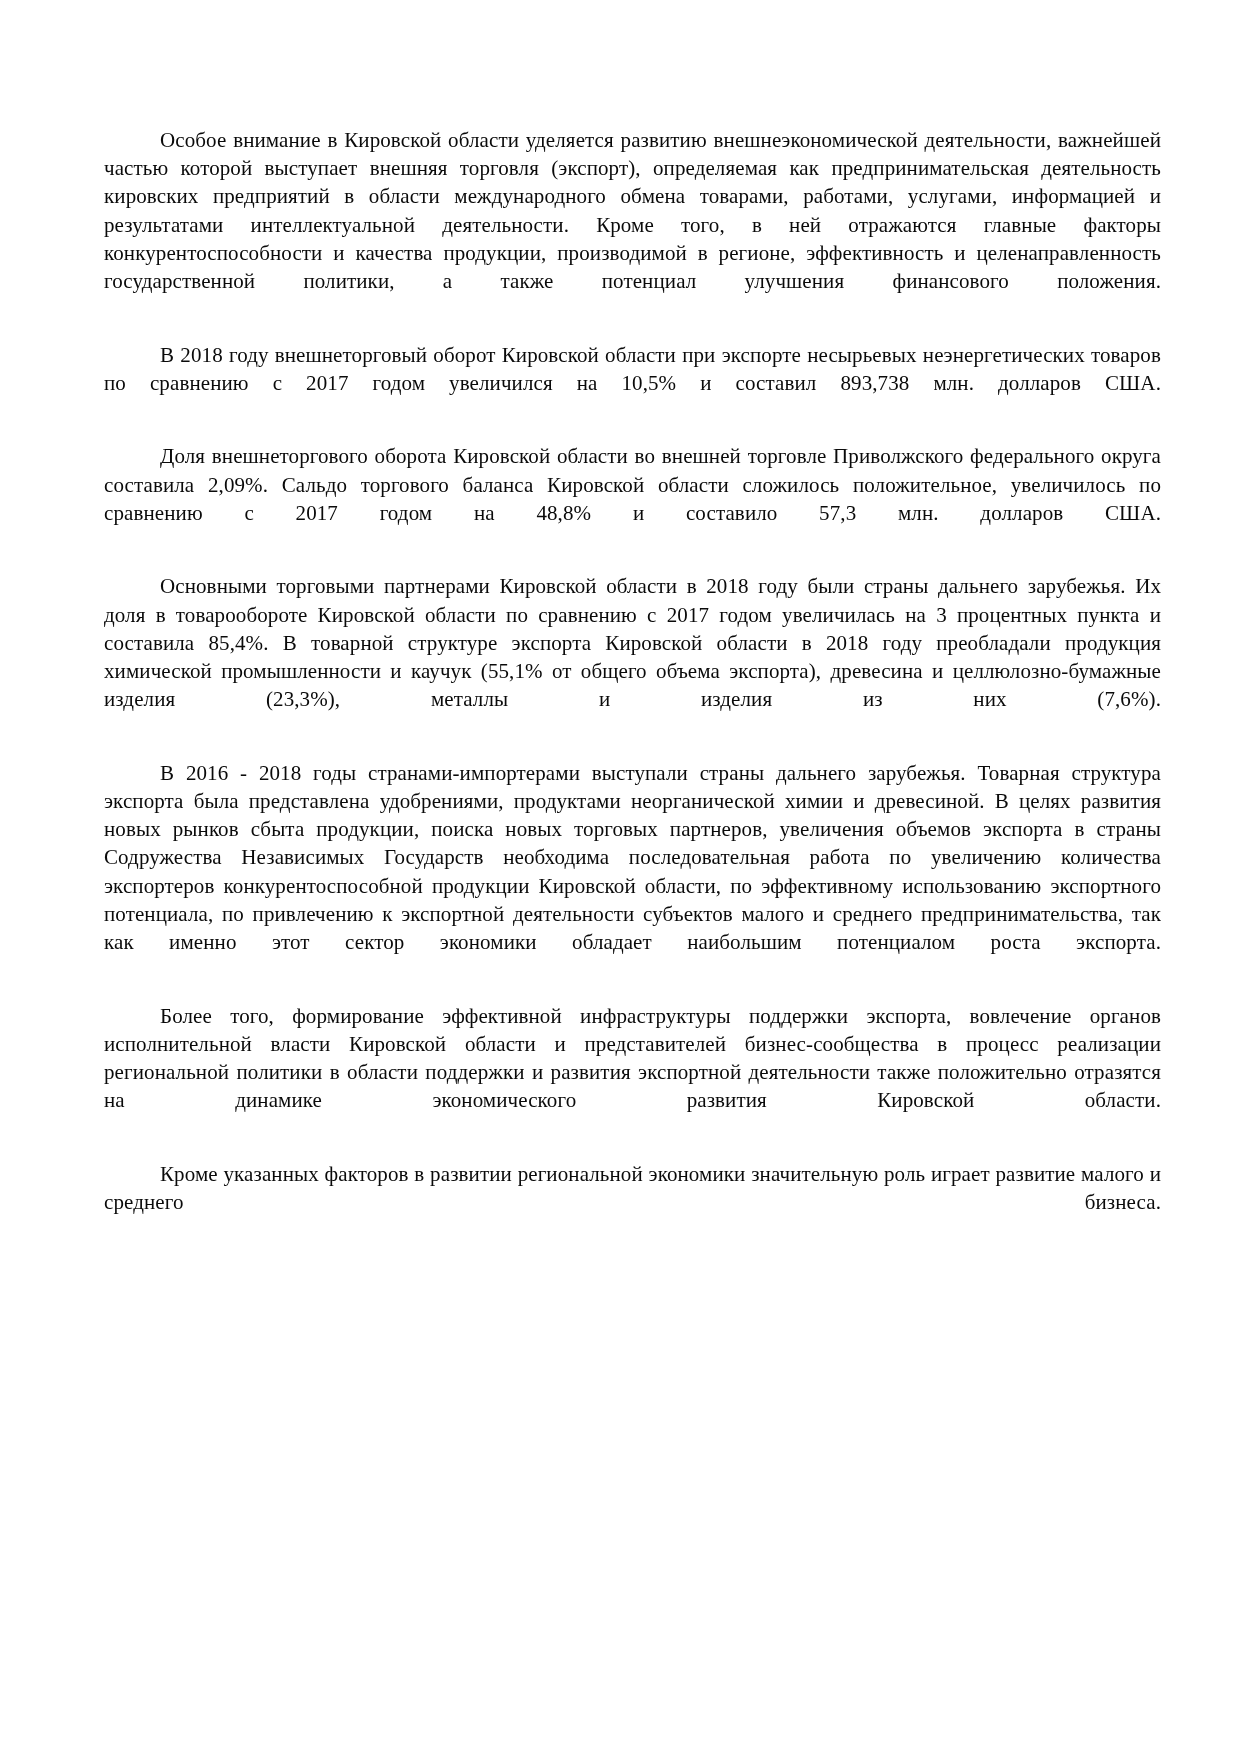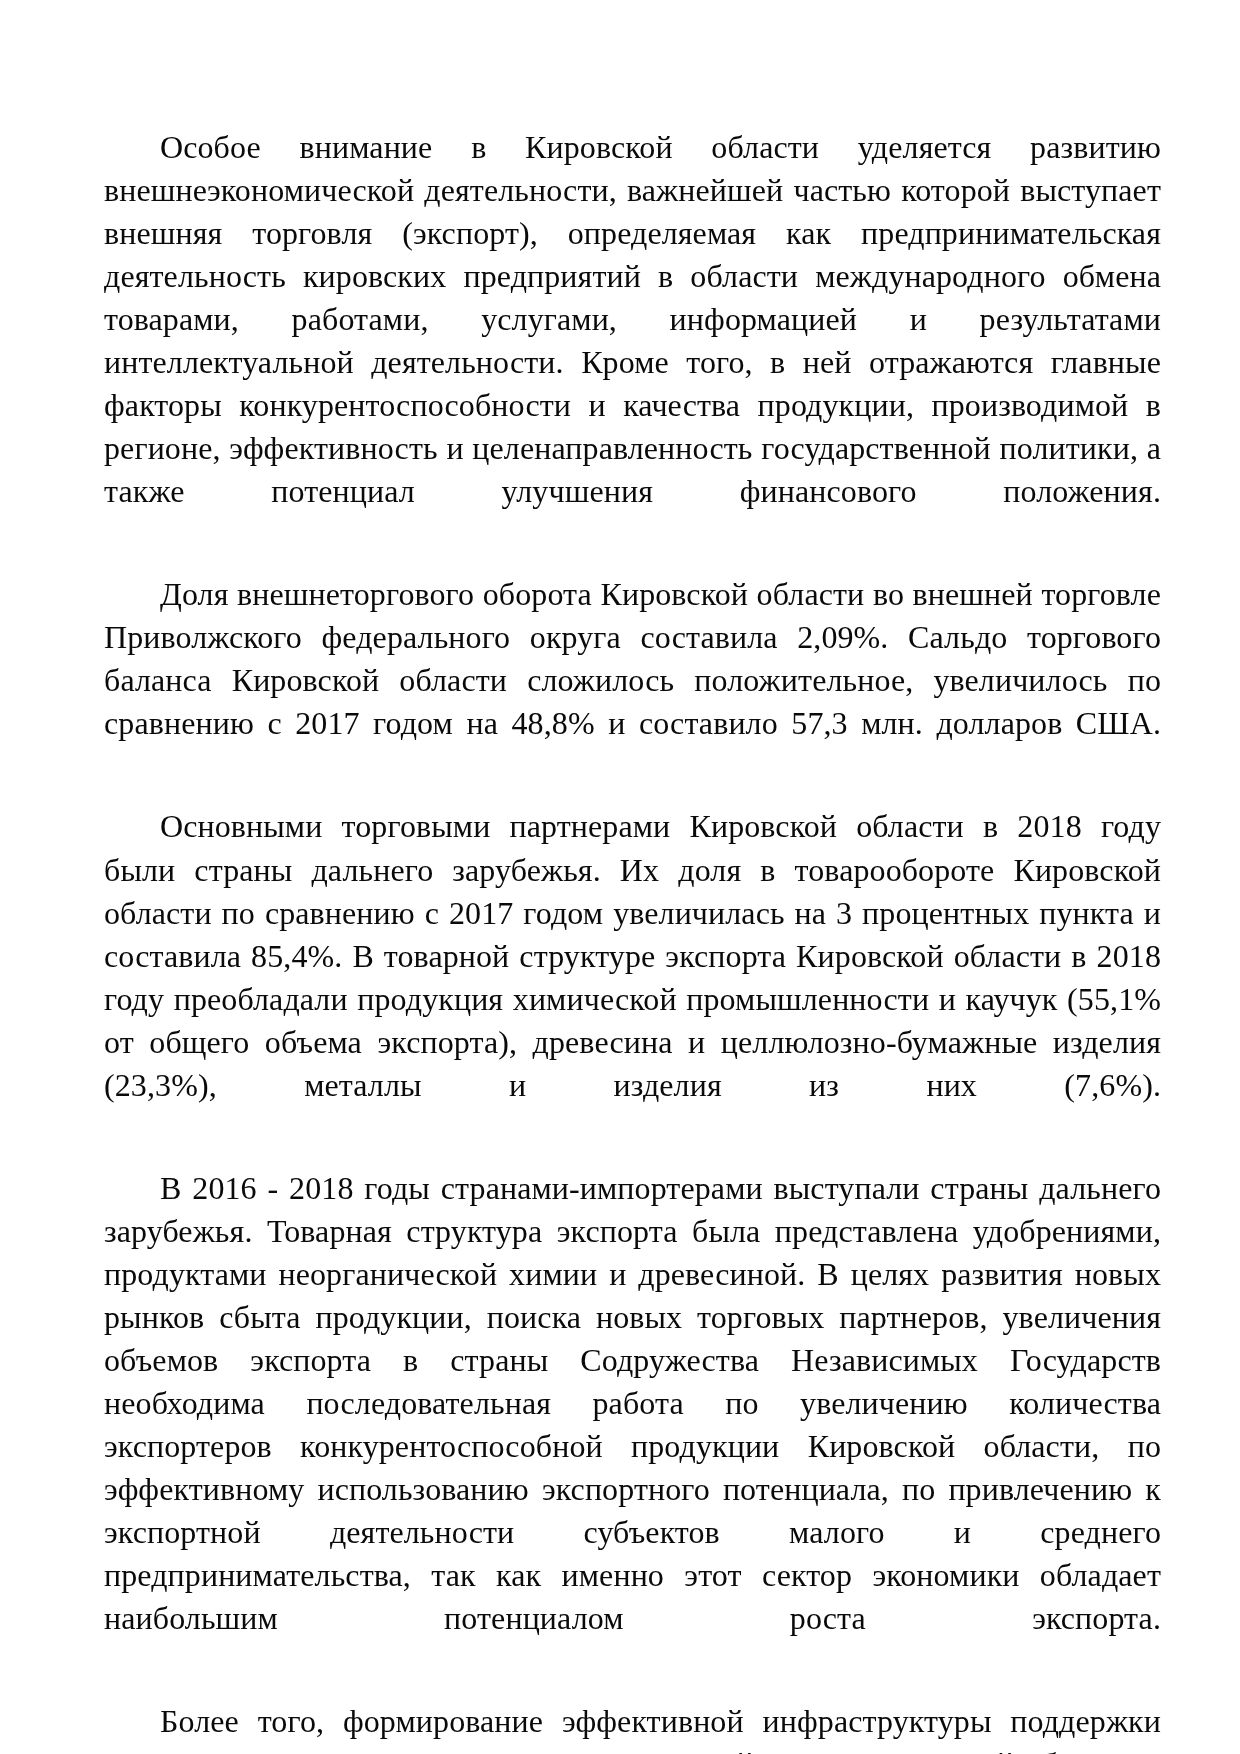--- a/index.html
+++ b/index.html
@@ -24,21 +24,21 @@
   .doc-body {
     position: absolute;
     left: 104px;
     top: 126px;
     width: 1057px;
   }
   p.para {
     margin: 0 0 17px 0;
     text-indent: 56px;
     text-align: justify;
-    font-size: 32px;
+    font-size: 21px;
     line-height: 1.345;
     letter-spacing: 0.1px;
     word-spacing: 0.4px;
     hyphens: none;
   }
   p.para:last-child {
     margin-bottom: 0;
   }
   
   p.para::after {
@@ -48,20 +48,21 @@
   }
 </style>
 </head>
 <body>
 
 <div class="page">
   <div class="doc-body">
 
     <p class="para">Особое внимание в Кировской области уделяется развитию внешнеэкономической деятельности, важнейшей частью которой выступает внешняя торговля (экспорт), определяемая как предпринимательская деятельность кировских предприятий в области международного обмена товарами, работами, услугами, информацией и результатами интеллектуальной деятельности. Кроме того, в ней отражаются главные факторы конкурентоспособности и качества продукции, производимой в регионе, эффективность и целенаправленность государственной политики, а также потенциал улучшения финансового положения.</p>
 
+    <p class="para">В 2018 году внешнеторговый оборот Кировской области при экспорте несырьевых неэнергетических товаров по сравнению с 2017 годом увеличился на 10,5% и составил 893,738 млн. долларов США.</p>
 
     <p class="para">Доля внешнеторгового оборота Кировской области во внешней торговле Приволжского федерального округа составила 2,09%. Сальдо торгового баланса Кировской области сложилось положительное, увеличилось по сравнению с 2017 годом на 48,8% и составило 57,3 млн. долларов США.</p>
 
     <p class="para">Основными торговыми партнерами Кировской области в 2018 году были страны дальнего зарубежья. Их доля в товарообороте Кировской области по сравнению с 2017 годом увеличилась на 3 процентных пункта и составила 85,4%. В товарной структуре экспорта Кировской области в 2018 году преобладали продукция химической промышленности и каучук (55,1% от общего объема экспорта), древесина и целлюлозно-бумажные изделия (23,3%), металлы и изделия из них (7,6%).</p>
 
     <p class="para">В 2016 - 2018 годы странами-импортерами выступали страны дальнего зарубежья. Товарная структура экспорта была представлена удобрениями, продуктами неорганической химии и древесиной. В целях развития новых рынков сбыта продукции, поиска новых торговых партнеров, увеличения объемов экспорта в страны Содружества Независимых Государств необходима последовательная работа по увеличению количества экспортеров конкурентоспособной продукции Кировской области, по эффективному использованию экспортного потенциала, по привлечению к экспортной деятельности субъектов малого и среднего предпринимательства, так как именно этот сектор экономики обладает наибольшим потенциалом роста экспорта.</p>
 
     <p class="para">Более того, формирование эффективной инфраструктуры поддержки экспорта, вовлечение органов исполнительной власти Кировской области и представителей бизнес-сообщества в процесс реализации региональной политики в области поддержки и развития экспортной деятельности также положительно отразятся на динамике экономического развития Кировской области.</p>
 
     <p class="para">Кроме указанных факторов в развитии региональной экономики значительную роль играет развитие малого и среднего бизнеса.</p>

